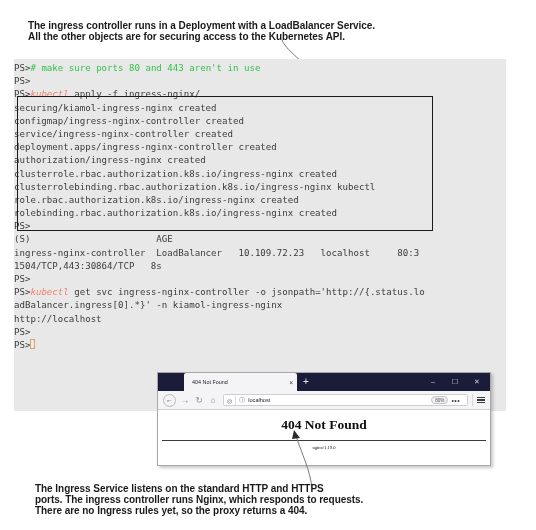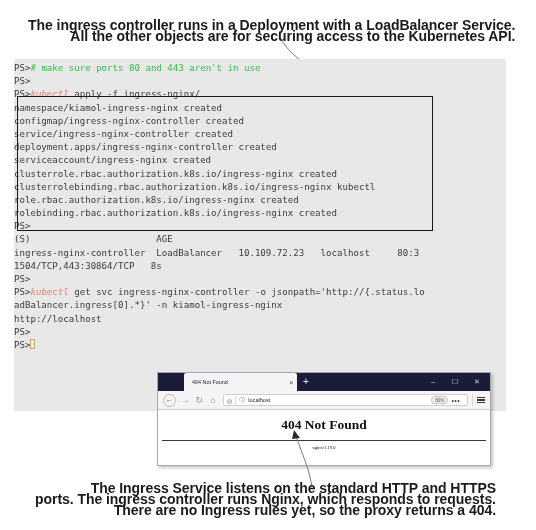--- a/index.html
+++ b/index.html
@@ -13,26 +13,25 @@
     font-family: "Liberation Sans", sans-serif;
     position: relative;
     overflow: hidden;
   }
 
   
   .annotation {
     position: absolute;
     font-family: "Liberation Sans", sans-serif;
     font-weight: bold;
-    font-size: 14px;
+    font-size: 10px;
     line-height: 11.2px;
     color: #1a1a1a;
     letter-spacing: -0.05px;
     white-space: pre;
-    text-align: right;
   }
   #top-annotation { left: 28px; top: 20px; }
   #bottom-annotation { left: 35px; top: 483px; }
 
   
   #terminal {
     position: absolute;
     left: 14px;
     top: 59px;
     width: 492px;
@@ -246,25 +245,25 @@
 
 <svg class="arrow-svg" id="arrow-top" width="60" height="62">
   <path d="M 2 2 C 8 16, 28 24, 42 48" stroke="#7a7a7a" stroke-width="1" fill="none"></path>
   <path d="M 42 56 L 39 46 L 45 46 Z" fill="#2a2a2a"></path>
 </svg>
 
 <div id="terminal">
   <div class="tline"><span class="ps">PS&gt;</span><span class="comment"># make sure ports 80 and 443 aren't in use</span></div>
   <div class="tline"><span class="ps">PS&gt;</span></div>
   <div class="tline"><span class="ps">PS&gt;</span><span class="cmd">kubectl</span><span> apply -f ingress-nginx/</span></div>
-  <div class="tline">namespace/kiamol-ingress-nginx created</div>
+  <div class="tline">securing/kiamol-ingress-nginx created</div>
   <div class="tline">configmap/ingress-nginx-controller created</div>
   <div class="tline">service/ingress-nginx-controller created</div>
   <div class="tline">deployment.apps/ingress-nginx-controller created</div>
-  <div class="tline">serviceaccount/ingress-nginx created</div>
+  <div class="tline">authorization/ingress-nginx created</div>
   <div class="tline">clusterrole.rbac.authorization.k8s.io/ingress-nginx created</div>
   <div class="tline">clusterrolebinding.rbac.authorization.k8s.io/ingress-nginx kubectl</div>
   <div class="tline">role.rbac.authorization.k8s.io/ingress-nginx created</div>
   <div class="tline">rolebinding.rbac.authorization.k8s.io/ingress-nginx created</div>
   <div class="tline"><span class="ps">PS&gt;</span></div>
   <div class="tline">(S)                       AGE</div>
   <div class="tline">ingress-nginx-controller  LoadBalancer   10.109.72.23   localhost     80:3</div>
   <div class="tline">1504/TCP,443:30864/TCP   8s</div>
   <div class="tline"><span class="ps">PS&gt;</span></div>
   <div class="tline"><span class="ps">PS&gt;</span><span class="cmd">kubectl</span><span> get svc ingress-nginx-controller -o jsonpath='http://{.status.lo</span></div>

